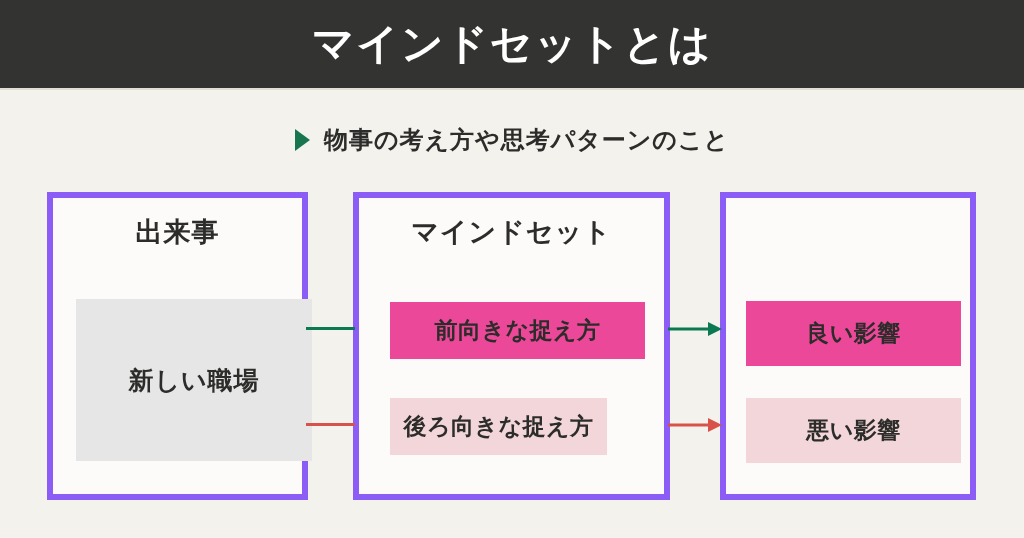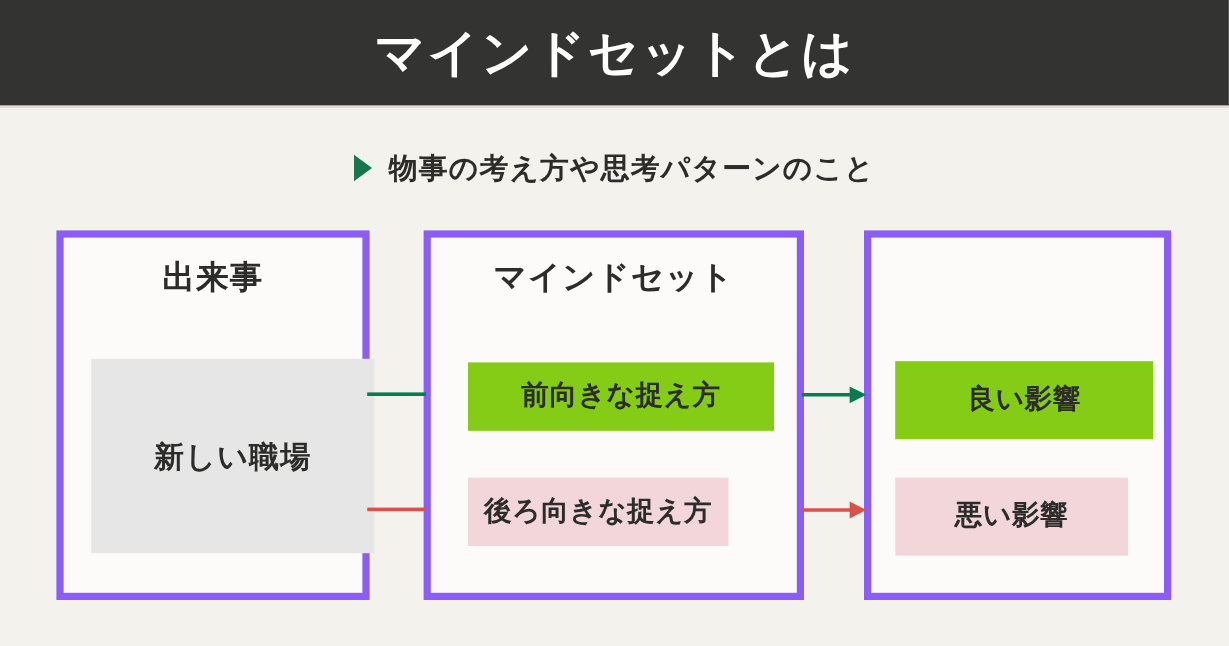--- a/index.html
+++ b/index.html
@@ -135,29 +135,29 @@
     justify-content: center;
   }
   .chip-label {
     color: #2c2c2a;
     font-size: 23px;
     font-weight: bold;
     letter-spacing: 0.5px;
     line-height: 1;
     white-space: nowrap;
   }
-  .chip-positive { background: #84cc16; justify-content: center; }
+  .chip-positive { background: #ec4899; justify-content: center; }
   .chip-negative { background: #f2d6d9; }
 
   
   #chip-forward  { left: 31px; top: 104px; width: 255px; height: 57px; }
   #chip-backward { left: 31px; top: 200px; width: 217px; height: 57px; }
   
   #chip-good { left: 20px; top: 103px; width: 215px; height: 65px; }
-  #chip-bad  { left: 20px; top: 200px; width: 194px; height: 65px; }
+  #chip-bad  { left: 20px; top: 200px; width: 215px; height: 65px; }
 
   
   .connector-line {
     position: absolute;
     height: 3px;
   }
   .connector-positive { background: #0b7a52; }
   .connector-negative { background: #d9524a; }
 
   #link-event-mindset-positive { left: 306px; top: 327px; width: 49px; }

